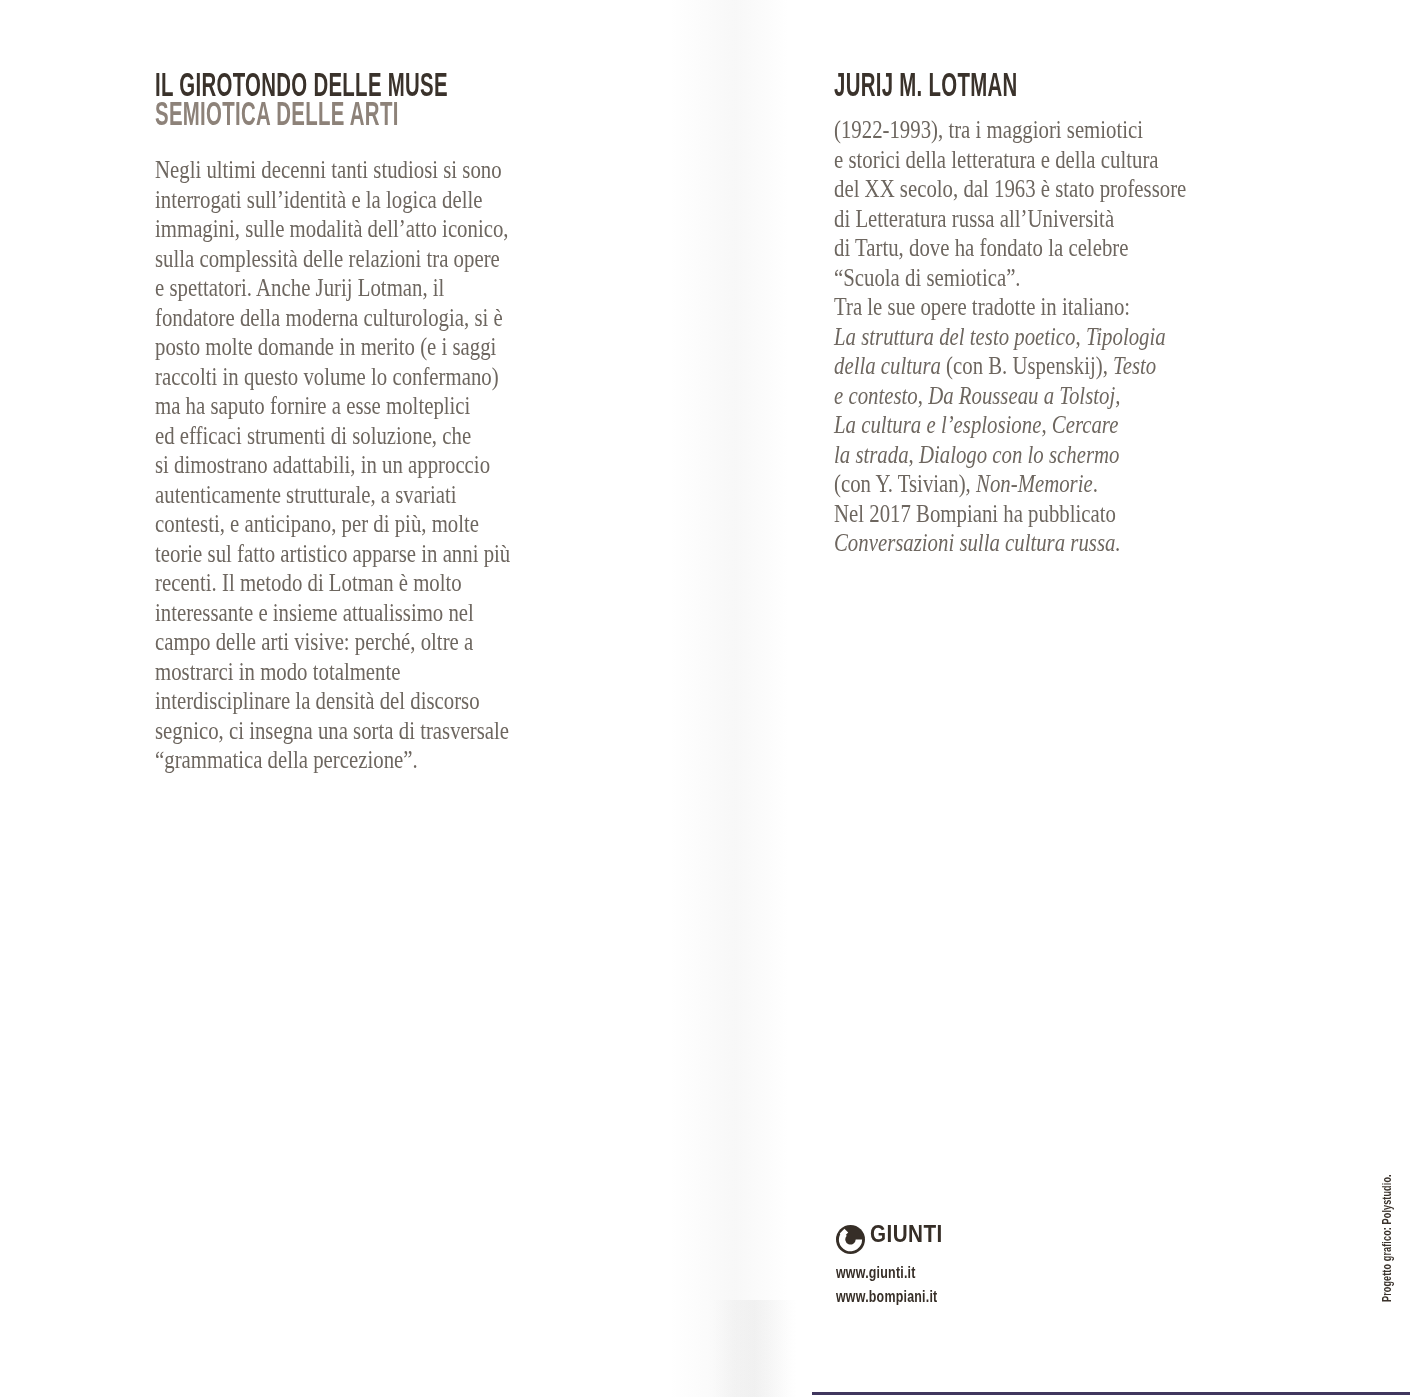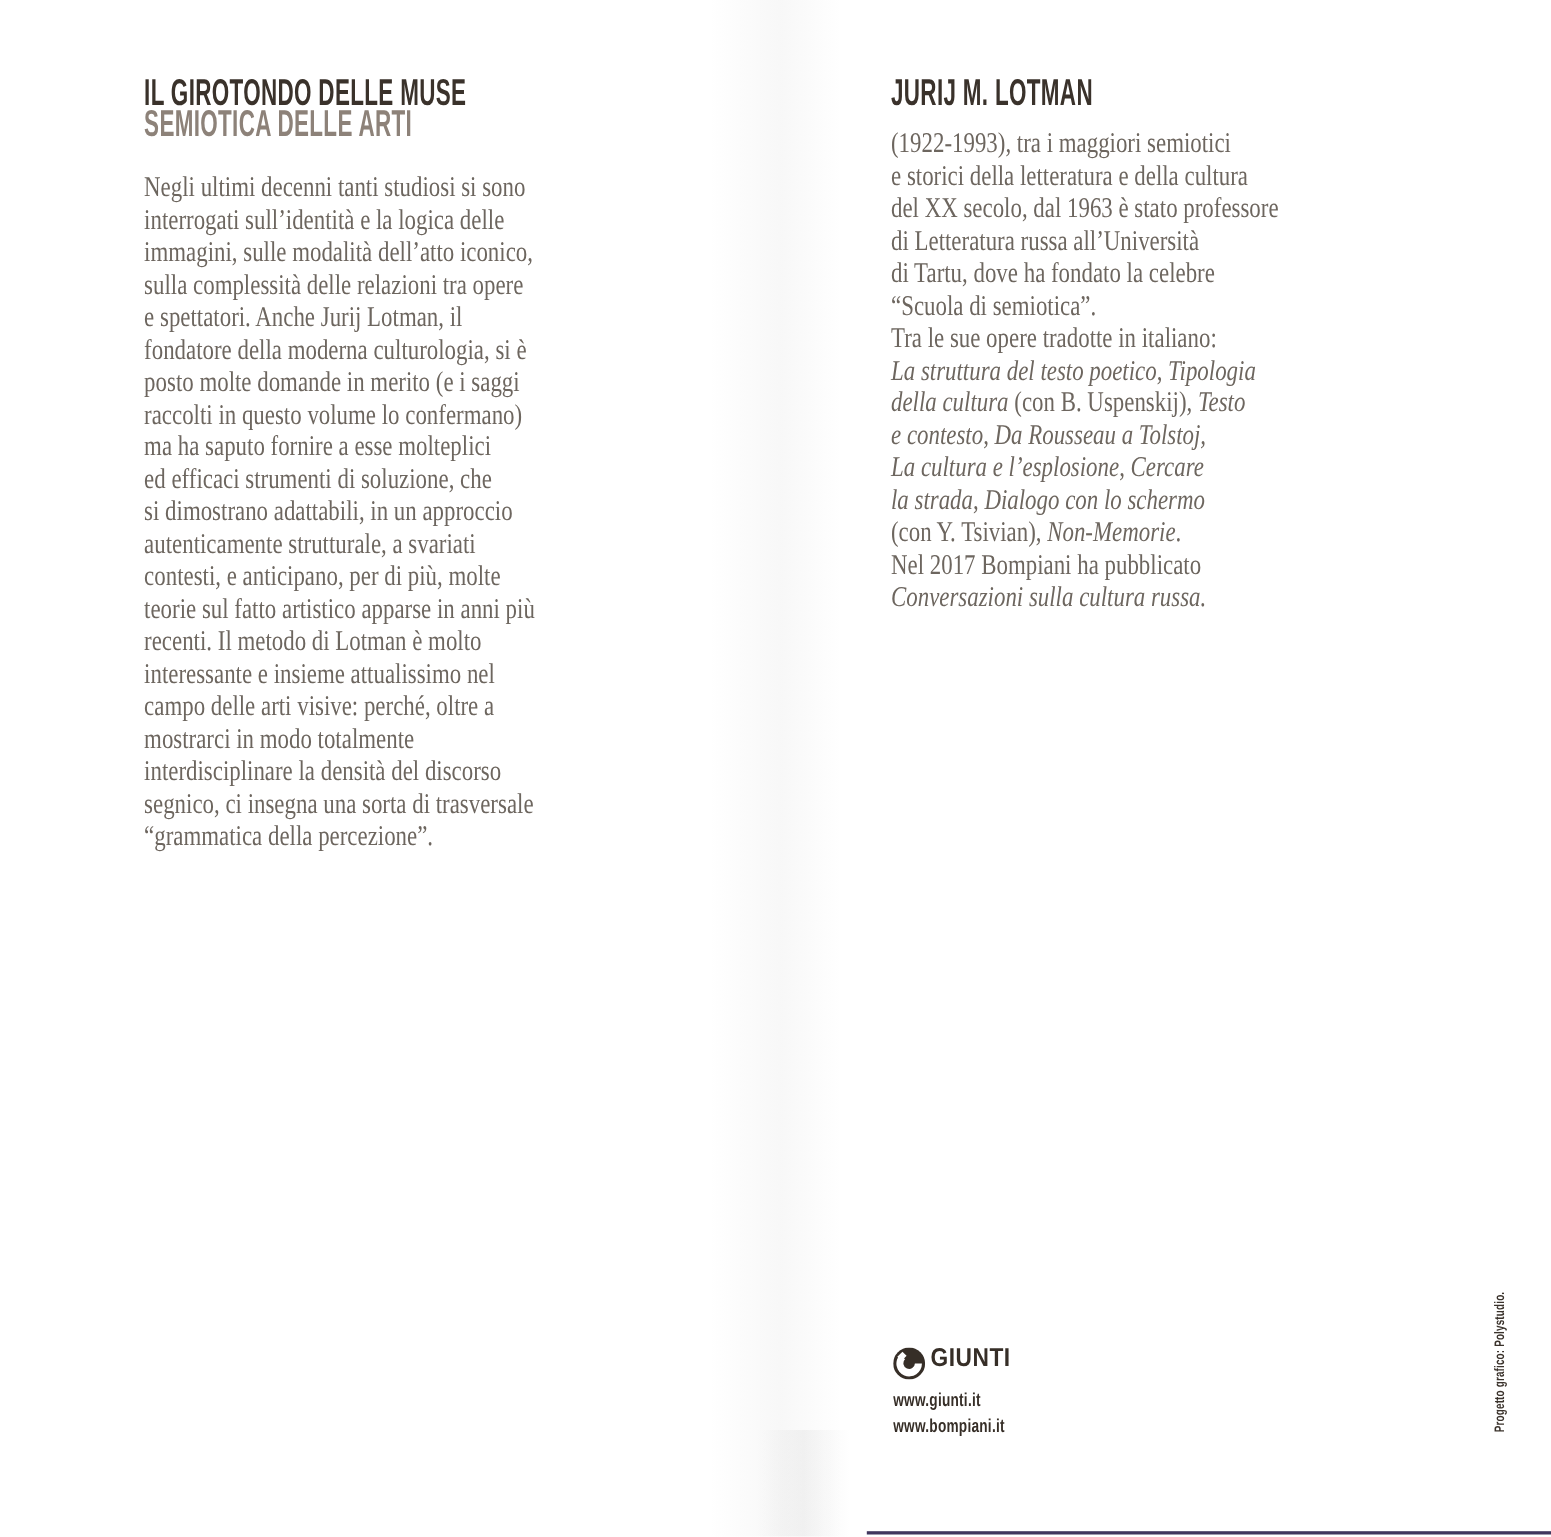--- a/index.html
+++ b/index.html
@@ -3,21 +3,21 @@
 <meta charset="utf-8">
 <style>
   html,body{margin:0;padding:0;}
   body{
     width:1410px;height:1397px;
     background:#ffffff;
     font-family:"Liberation Serif", serif;
     position:relative;
     overflow:hidden;
   }
-  .page{position:absolute;inset:0;background:#ffffff;}
+  .page{position:absolute;inset:0;background:#ffffff;margin-left:24px;}
 
   
   .fold{
     position:absolute;left:645px;top:0;width:120px;height:1397px;
     background:linear-gradient(90deg, rgba(110,110,110,0) 0%, rgba(110,110,110,0.05) 55%, rgba(110,110,110,0) 100%);
     pointer-events:none;
   }
   .fold-foot{
     position:absolute;left:688px;top:1300px;width:85px;height:97px;
     background:linear-gradient(90deg, rgba(110,110,110,0) 0%, rgba(110,110,110,0.07) 50%, rgba(110,110,110,0) 100%);

